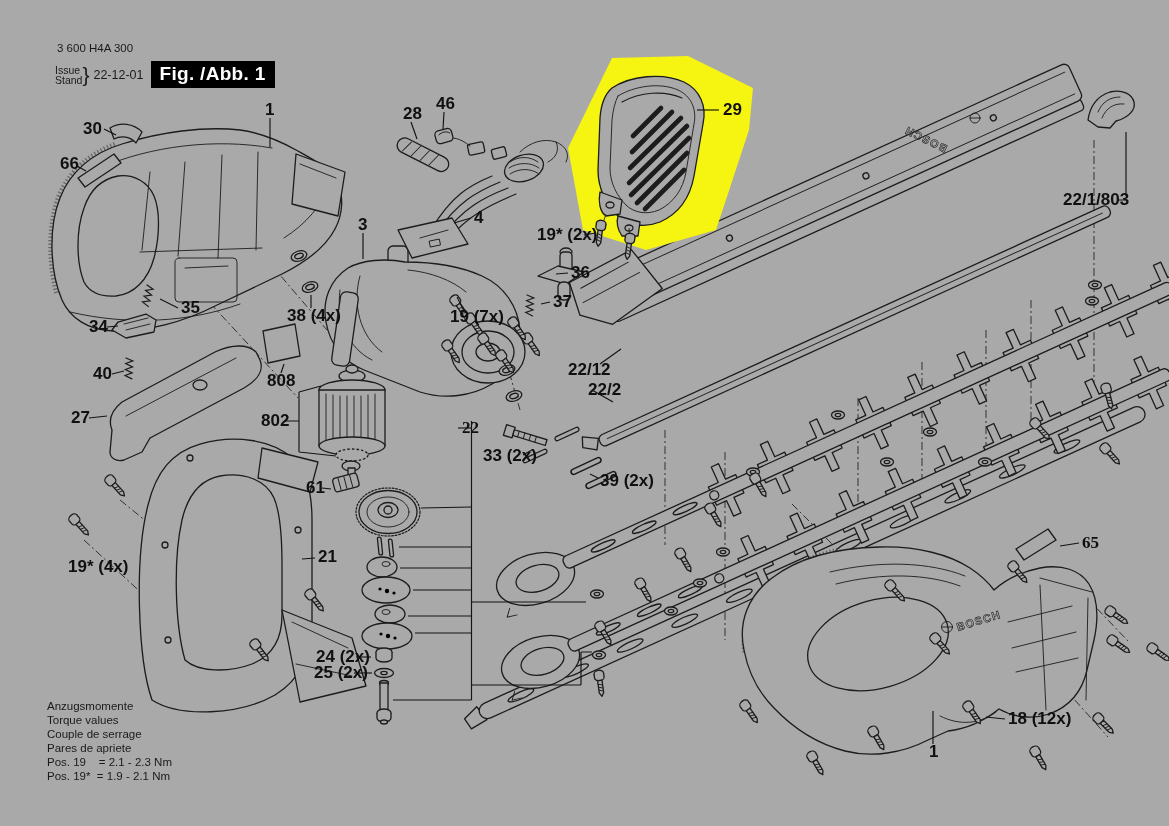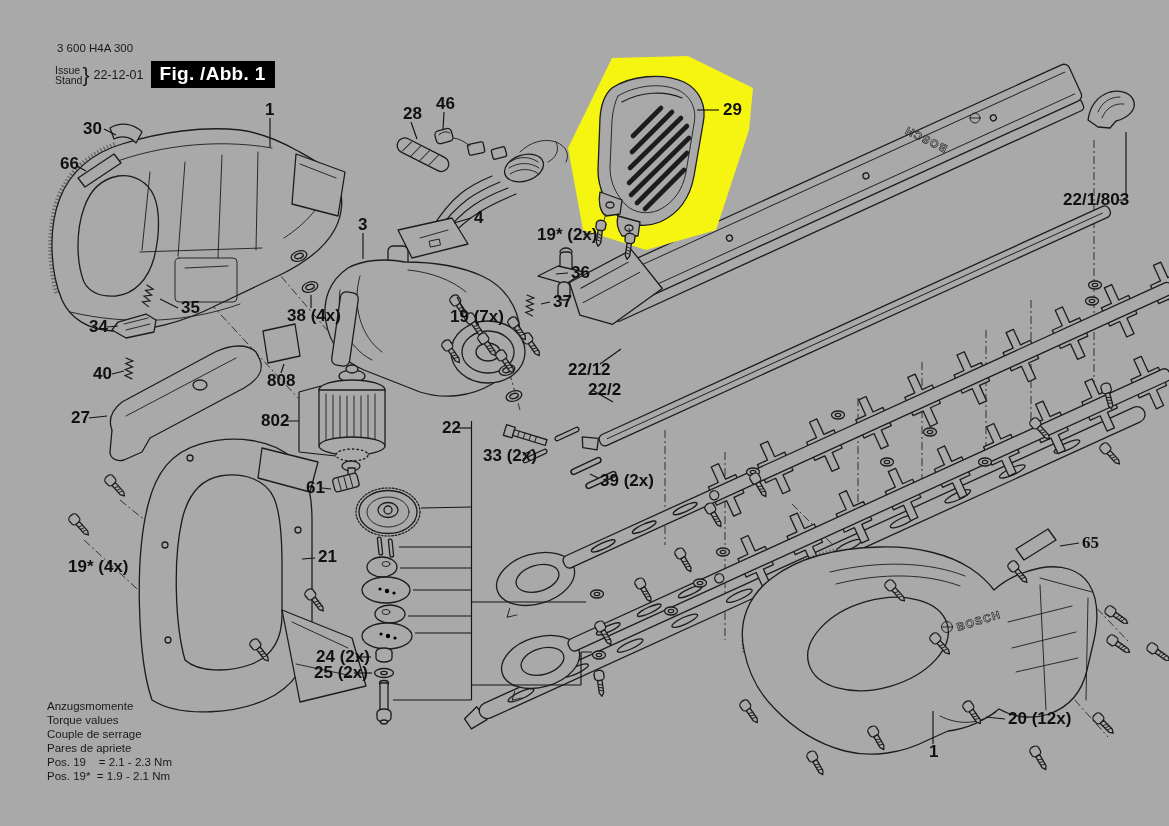--- a/index.html
+++ b/index.html
@@ -543,29 +543,29 @@
       <div class="callout" style="left: 450px; top: 289px; margin-top: 28px;">19 (7x)</div>
       <div class="callout" style="left: 181px; top: 308px;">35</div>
       <div class="callout" style="left: 89px; top: 327px;">34</div>
       <div class="callout" style="left: 287px; top: 316px;">38 (4x)</div>
       <div class="callout" style="left: 93px; top: 374px;">40</div>
       <div class="callout" style="left: 267px; top: 381px;">808</div>
       <div class="callout" style="left: 71px; top: 418px;">27</div>
       <div class="callout" style="left: 261px; top: 421px;">802</div>
       <div class="callout" style="left: 568px; top: 370px;">22/12</div>
       <div class="callout" style="left: 567px; top: 390px; margin-left: 21px;">22/2</div>
-      <div class="callout" style="left: 442px; top: 428px;">22</div>
+      <div class="callout" style="left: 462px; top: 428px; font-family: Liberation Serif, serif;">22</div>
       <div class="callout" style="left: 483px; top: 456px;">33 (2x)</div>
       <div class="callout" style="left: 600px; top: 481px;">39 (2x)</div>
       <div class="callout" style="left: 306px; top: 488px;">61</div>
       <div class="callout" style="left: 318px; top: 557px;">21</div>
       <div class="callout" style="left: 68px; top: 567px;">19* (4x)</div>
       <div class="callout" style="left: 316px; top: 657px;">24 (2x)</div>
       <div class="callout" style="left: 314px; top: 673px;">25 (2x)</div>
       <div class="callout" style="left: 1063px; top: 200px;">22/1/803</div>
       <div class="callout" style="left: 1082px; top: 543px; font-family: Liberation Serif, serif;">65</div>
-      <div class="callout" style="left: 1008px; top: 719px;">20 (12x)</div>
+      <div class="callout" style="left: 1008px; top: 719px;">18 (12x)</div>
       <div class="callout" style="left: 929px; top: 752px;">1</div>
     </div>
 
 <div class="note note-left"><div>Anzugsmomente</div><div>Torque values</div><div>Couple de serrage</div><div>Pares de apriete</div><div>Pos. 19    = 2.1 - 2.3 Nm</div><div>Pos. 19*  = 1.9 - 2.1 Nm</div></div>
 
 </div>
 
 </body></html>

